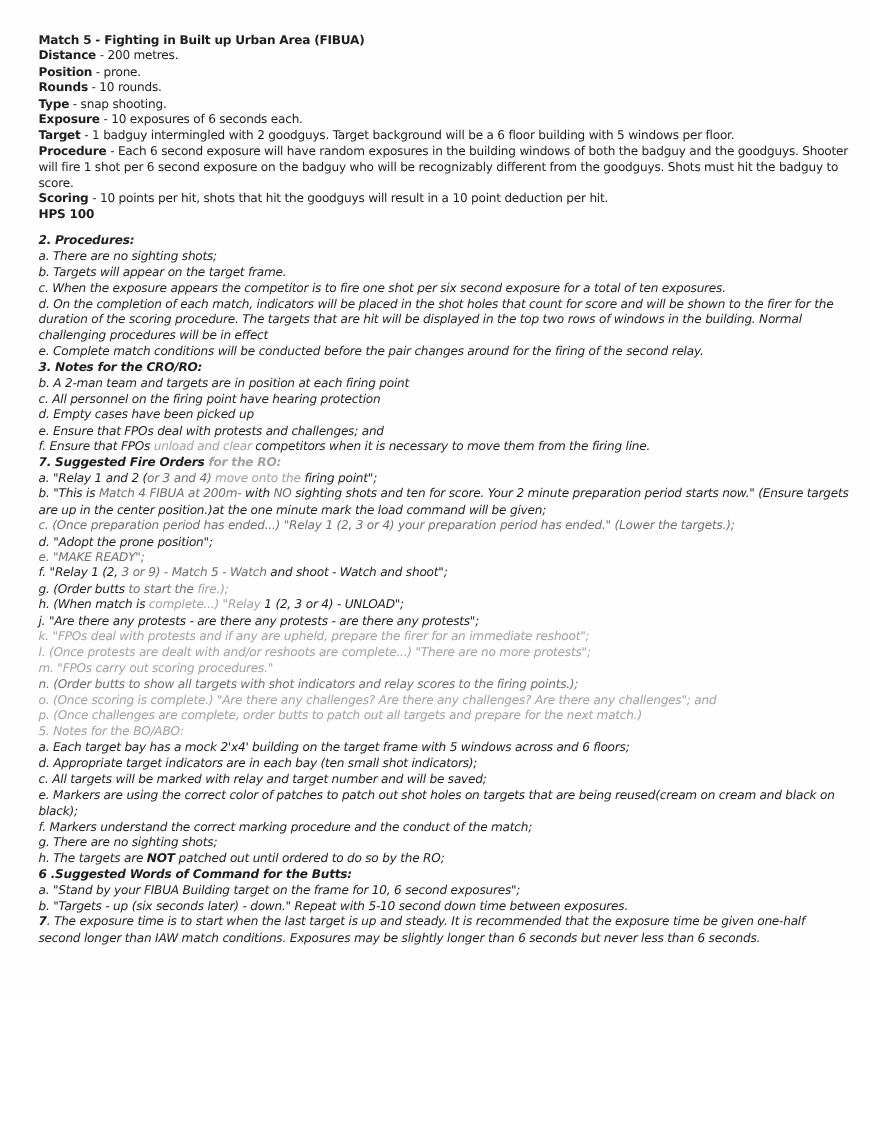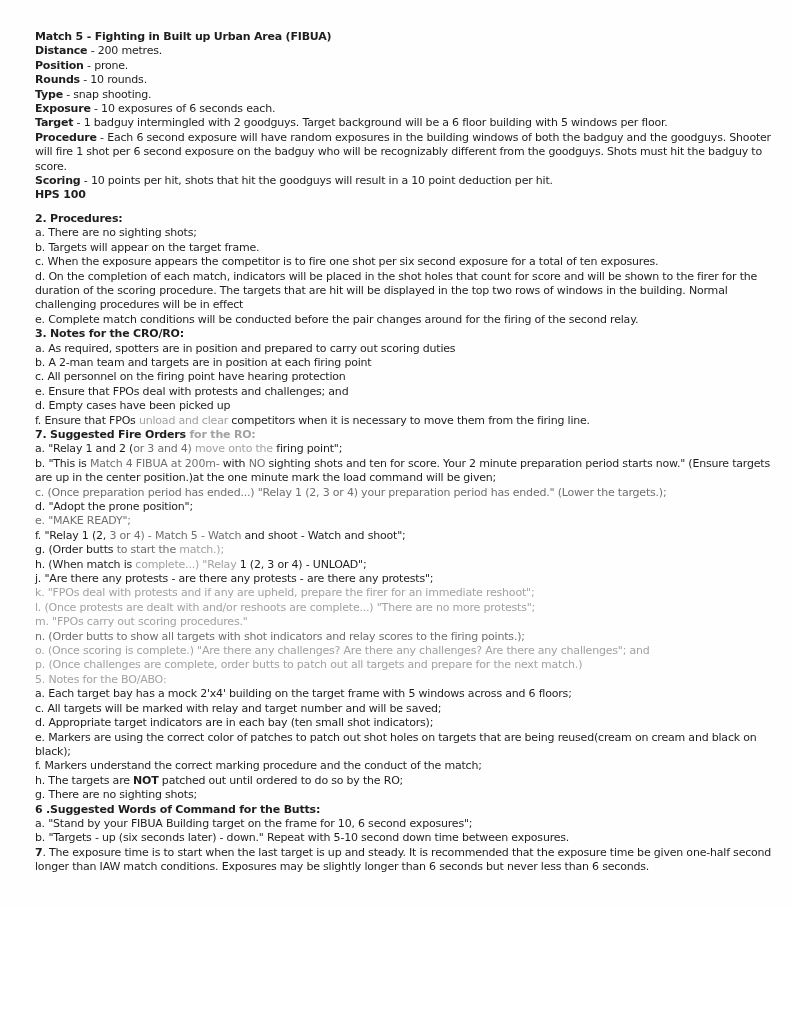--- a/index.html
+++ b/index.html
@@ -23,20 +23,21 @@
     font-size: 11px;
     line-height: 14.4px;
     letter-spacing: -0.2px;
     color: #1e1e1e;
   }
   .doc p {
     margin: 0;
   }
   .block.gap {
     margin-top: 9px;
+    font-style: italic;
   }
   .bold { font-weight: bold; }
   .mid   { color: #6f6f6f; }
   .faded { color: #a2a2a2; }
   .footer {
     position: absolute;
     left: 35px;
     top: 957px;
     width: 737px;
     height: 16px;
@@ -67,50 +68,49 @@
         <p><span class="bold">HPS 100</span></p>
       </div>
       <div class="block gap">
         <p><span class="bold">2. Procedures:</span></p>
         <p><span>a. There are no sighting shots;</span></p>
         <p><span>b. Targets will appear on the target frame.</span></p>
         <p><span>c. When the exposure appears the competitor is to fire one shot per six second exposure for a total of ten exposures.</span></p>
         <p><span>d. On the completion of each match, indicators will be placed in the shot holes that count for score and will be shown to the firer for the duration of the scoring procedure. The targets that are hit will be displayed in the top two rows of windows in the building. Normal challenging procedures will be in effect</span></p>
         <p><span>e. Complete match conditions will be conducted before the pair changes around for the firing of the second relay.</span></p>
         <p><span class="bold">3. Notes for the CRO/RO:</span></p>
-        <p><span>a. As required, spotters are in position and prepared to carry out scoring duties</span></p>
         <p><span>b. A 2-man team and targets are in position at each firing point</span></p>
         <p><span>c. All personnel on the firing point have hearing protection</span></p>
+        <p><span>d. Empty cases have been picked up</span></p>
         <p><span>e. Ensure that FPOs deal with protests and challenges; and</span></p>
-        <p><span>d. Empty cases have been picked up</span></p>
         <p><span>f. Ensure that FPOs </span><span class="faded">unload and clear</span><span> competitors when it is necessary to move them from the firing line.</span></p>
         <p><span class="bold">7. Suggested Fire Orders</span><span class="bold faded"> for the RO:</span></p>
         <p><span>a. "Relay 1 and 2 (</span><span class="mid">or 3 and 4)</span><span class="faded"> move onto the </span><span>firing point";</span></p>
         <p><span>b. "This is </span><span class="mid">Match 4 FIBUA at 200m-</span><span> with </span><span class="mid">NO</span><span> sighting shots and ten for score. Your 2 minute preparation period starts now." (Ensure targets are up in the center position.)at the one minute mark the load command will be given;</span></p>
         <p><span class="mid">c. (Once preparation period has ended...) "Relay 1 (2, 3 or 4) your preparation period has ended." (Lower the targets.);</span></p>
         <p><span>d. "Adopt the prone position";</span></p>
         <p><span class="mid">e. "MAKE READY";</span></p>
-        <p><span>f. "Relay 1 (2, </span><span class="mid">3 or 4) - Match 5 - Watch </span><span>and shoot - Watch and shoot";</span></p>
-        <p><span>g. (Order butts </span><span class="mid">to start the </span><span class="faded">match.);</span></p>
+        <p><span>f. "Relay 1 (2, </span><span class="mid">3 or 9) - Match 5 - Watch </span><span>and shoot - Watch and shoot";</span></p>
+        <p><span>g. (Order butts </span><span class="mid">to start the </span><span class="faded">fire.);</span></p>
         <p><span>h. (When match is </span><span class="faded">complete...) "Relay </span><span>1 (2, 3 or 4) - UNLOAD";</span></p>
         <p><span>j. "Are there any protests - are there any protests - are there any protests";</span></p>
         <p><span class="faded">k. "FPOs deal with protests and if any are upheld, prepare the firer for an immediate reshoot";</span></p>
         <p><span class="faded">l. (Once protests are dealt with and/or reshoots are complete...) "There are no more protests";</span></p>
         <p><span class="faded">m. "FPOs carry out scoring procedures."</span></p>
         <p><span class="mid">n. (Order butts to show all targets with shot indicators and relay scores to the firing points.);</span></p>
         <p><span class="faded">o. (Once scoring is complete.) "Are there any challenges? Are there any challenges? Are there any challenges"; and</span></p>
         <p><span class="faded">p. (Once challenges are complete, order butts to patch out all targets and prepare for the next match.)</span></p>
         <p><span class="faded">5. Notes for the BO/ABO:</span></p>
         <p><span>a. Each target bay has a mock 2'x4' building on the target frame with 5 windows across and 6 floors;</span></p>
+        <p><span>d. Appropriate target indicators are in each bay (ten small shot indicators);</span></p>
         <p><span>c. All targets will be marked with relay and target number and will be saved;</span></p>
-        <p><span>d. Appropriate target indicators are in each bay (ten small shot indicators);</span></p>
         <p><span>e. Markers are using the correct color of patches to patch out shot holes on targets that are being reused(cream on cream and black on black);</span></p>
         <p><span>f. Markers understand the correct marking procedure and the conduct of the match;</span></p>
+        <p><span>g. There are no sighting shots;</span></p>
         <p><span>h. The targets are </span><span class="bold">NOT</span><span> patched out until ordered to do so by the RO;</span></p>
-        <p><span>g. There are no sighting shots;</span></p>
         <p><span class="bold">6 .Suggested Words of Command for the Butts:</span></p>
         <p><span>a. "Stand by your  FIBUA Building target on the frame for 10, 6 second exposures";</span></p>
         <p><span>b. "Targets - up (six seconds later) - down." Repeat with 5-10 second down time between exposures.</span></p>
         <p><span class="bold">7</span><span>. The exposure time is to start when the last target is up and steady. It is recommended that the exposure time be given one-half second longer than IAW match conditions. Exposures may be slightly longer than 6 seconds but never less than 6 seconds.</span></p>
       </div>
     </div>
   <div class="footer">
     <span class="f-left">BCRA Tactical Rifle Championship 2008</span>
     <span class="f-center">DRAFT COPY</span>
     <span class="f-right">Page 12 of 28</span>

